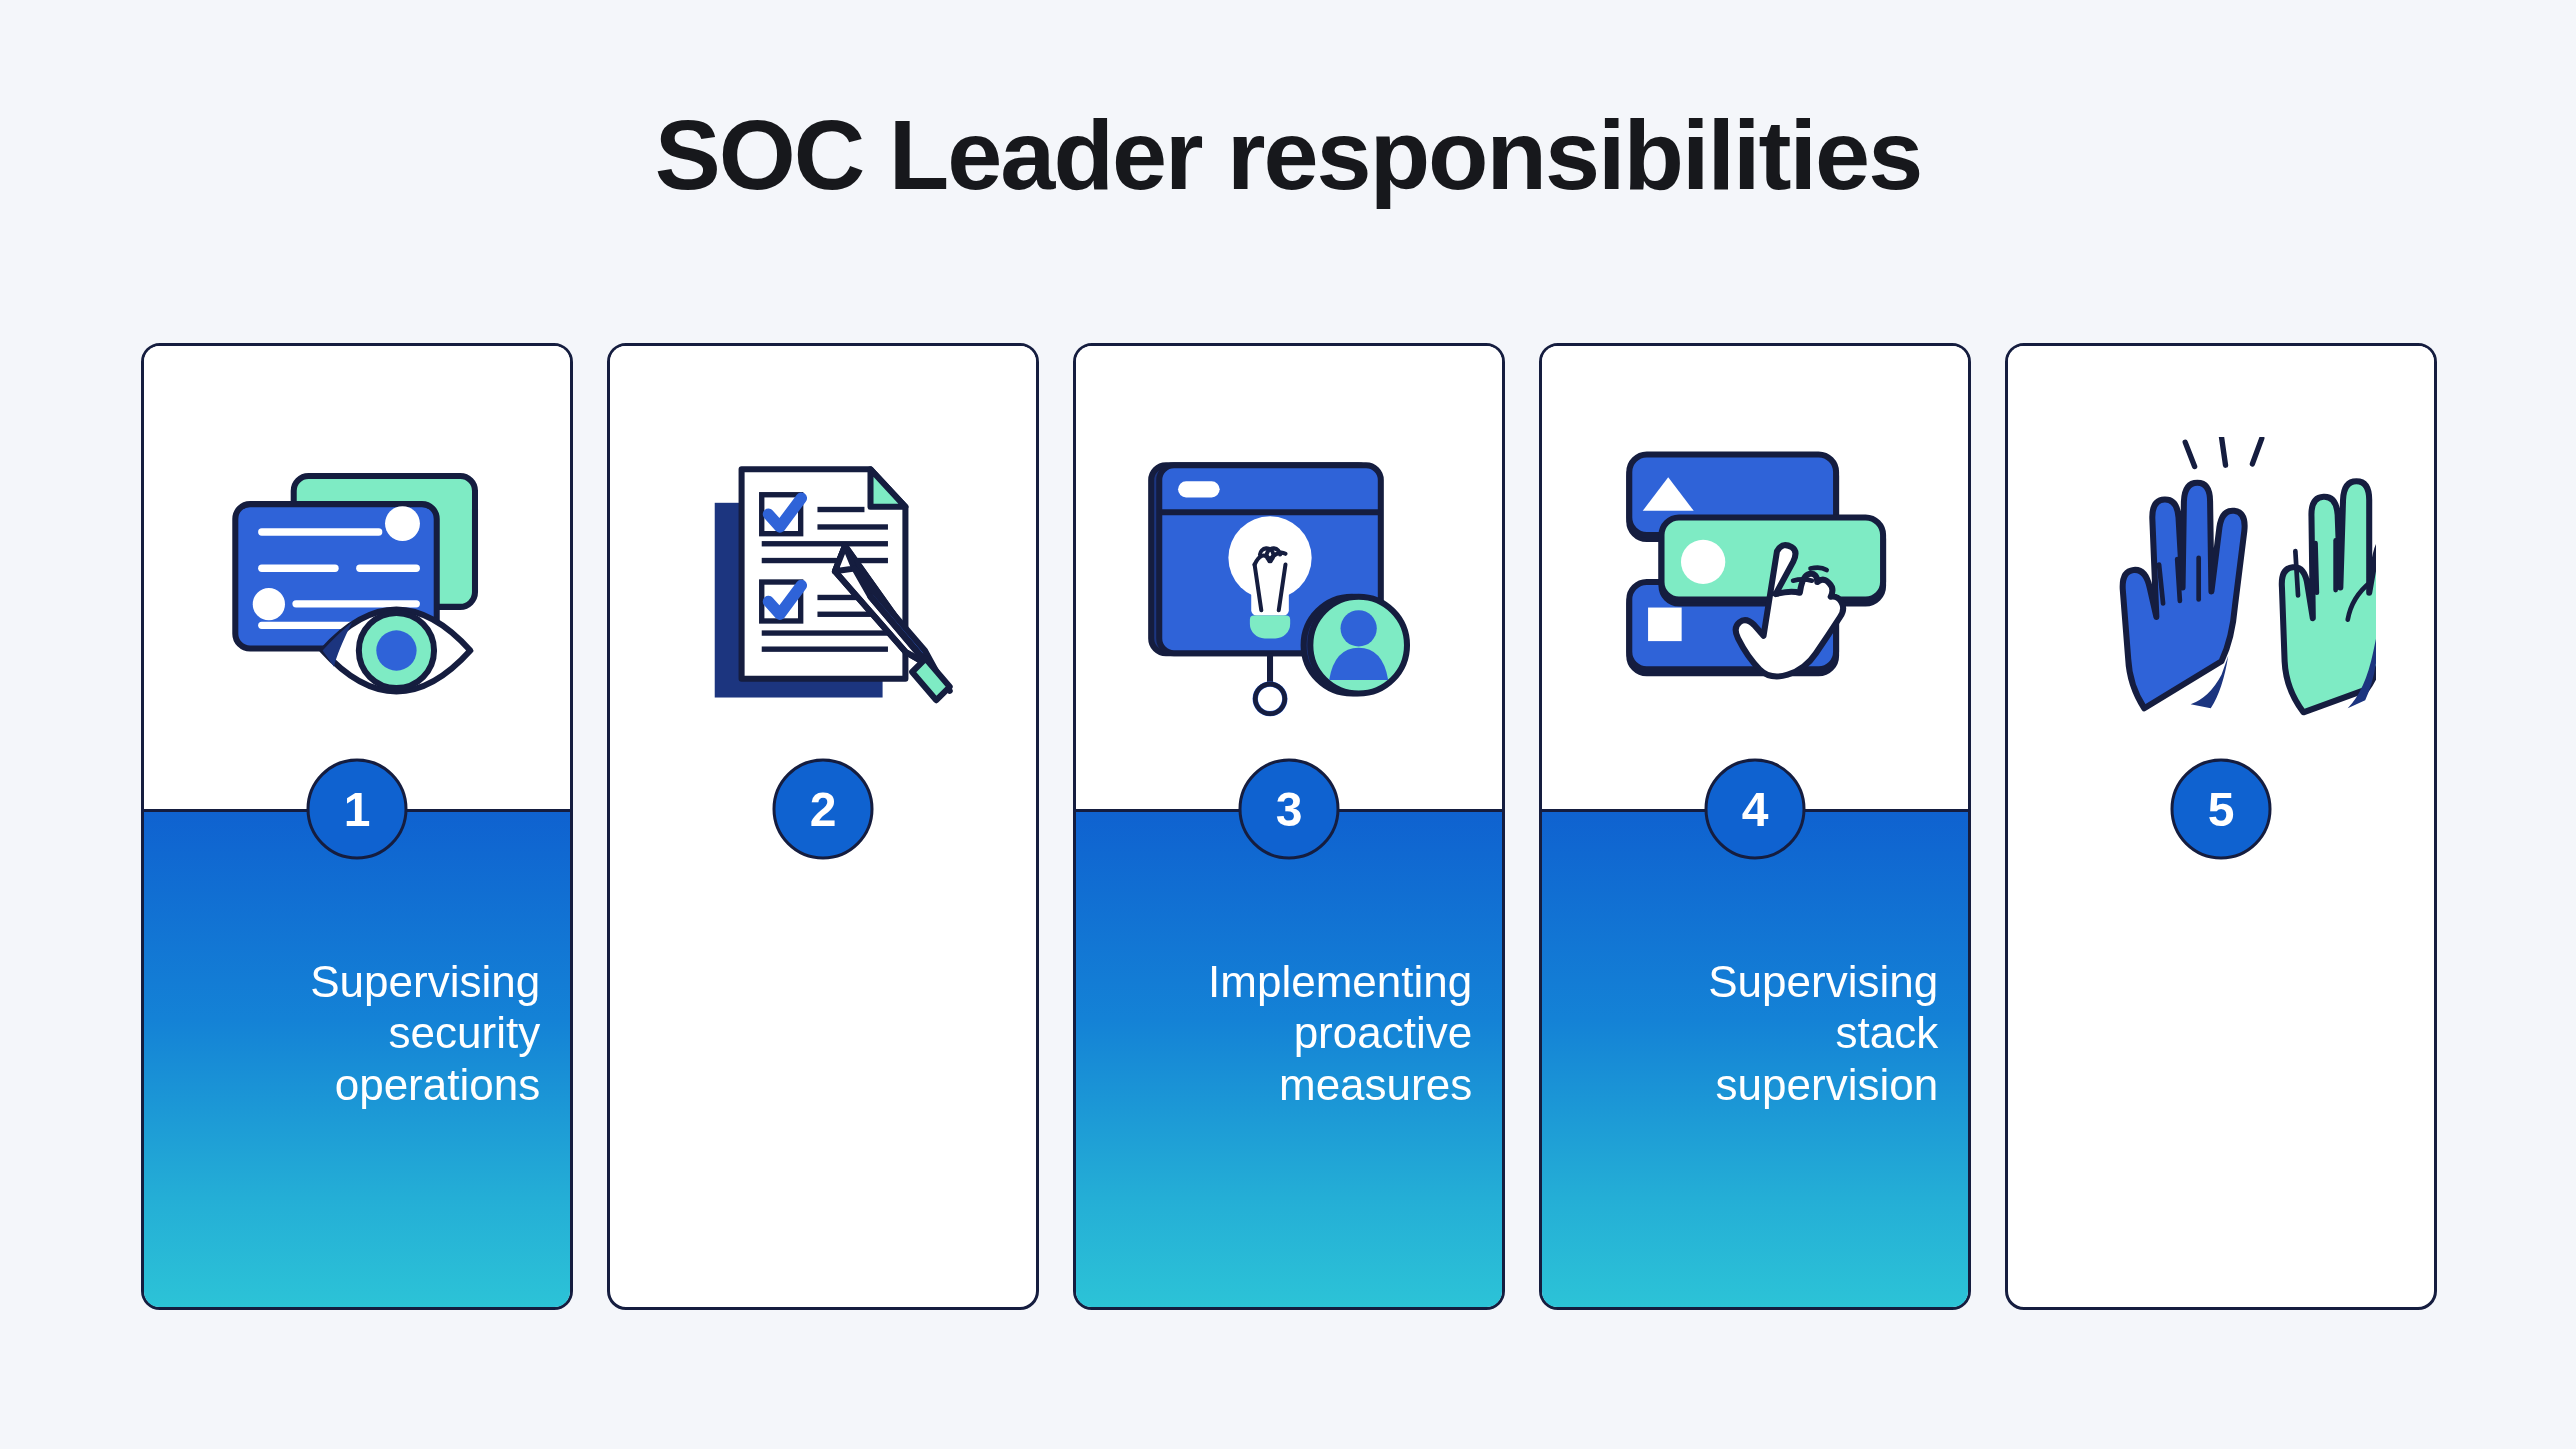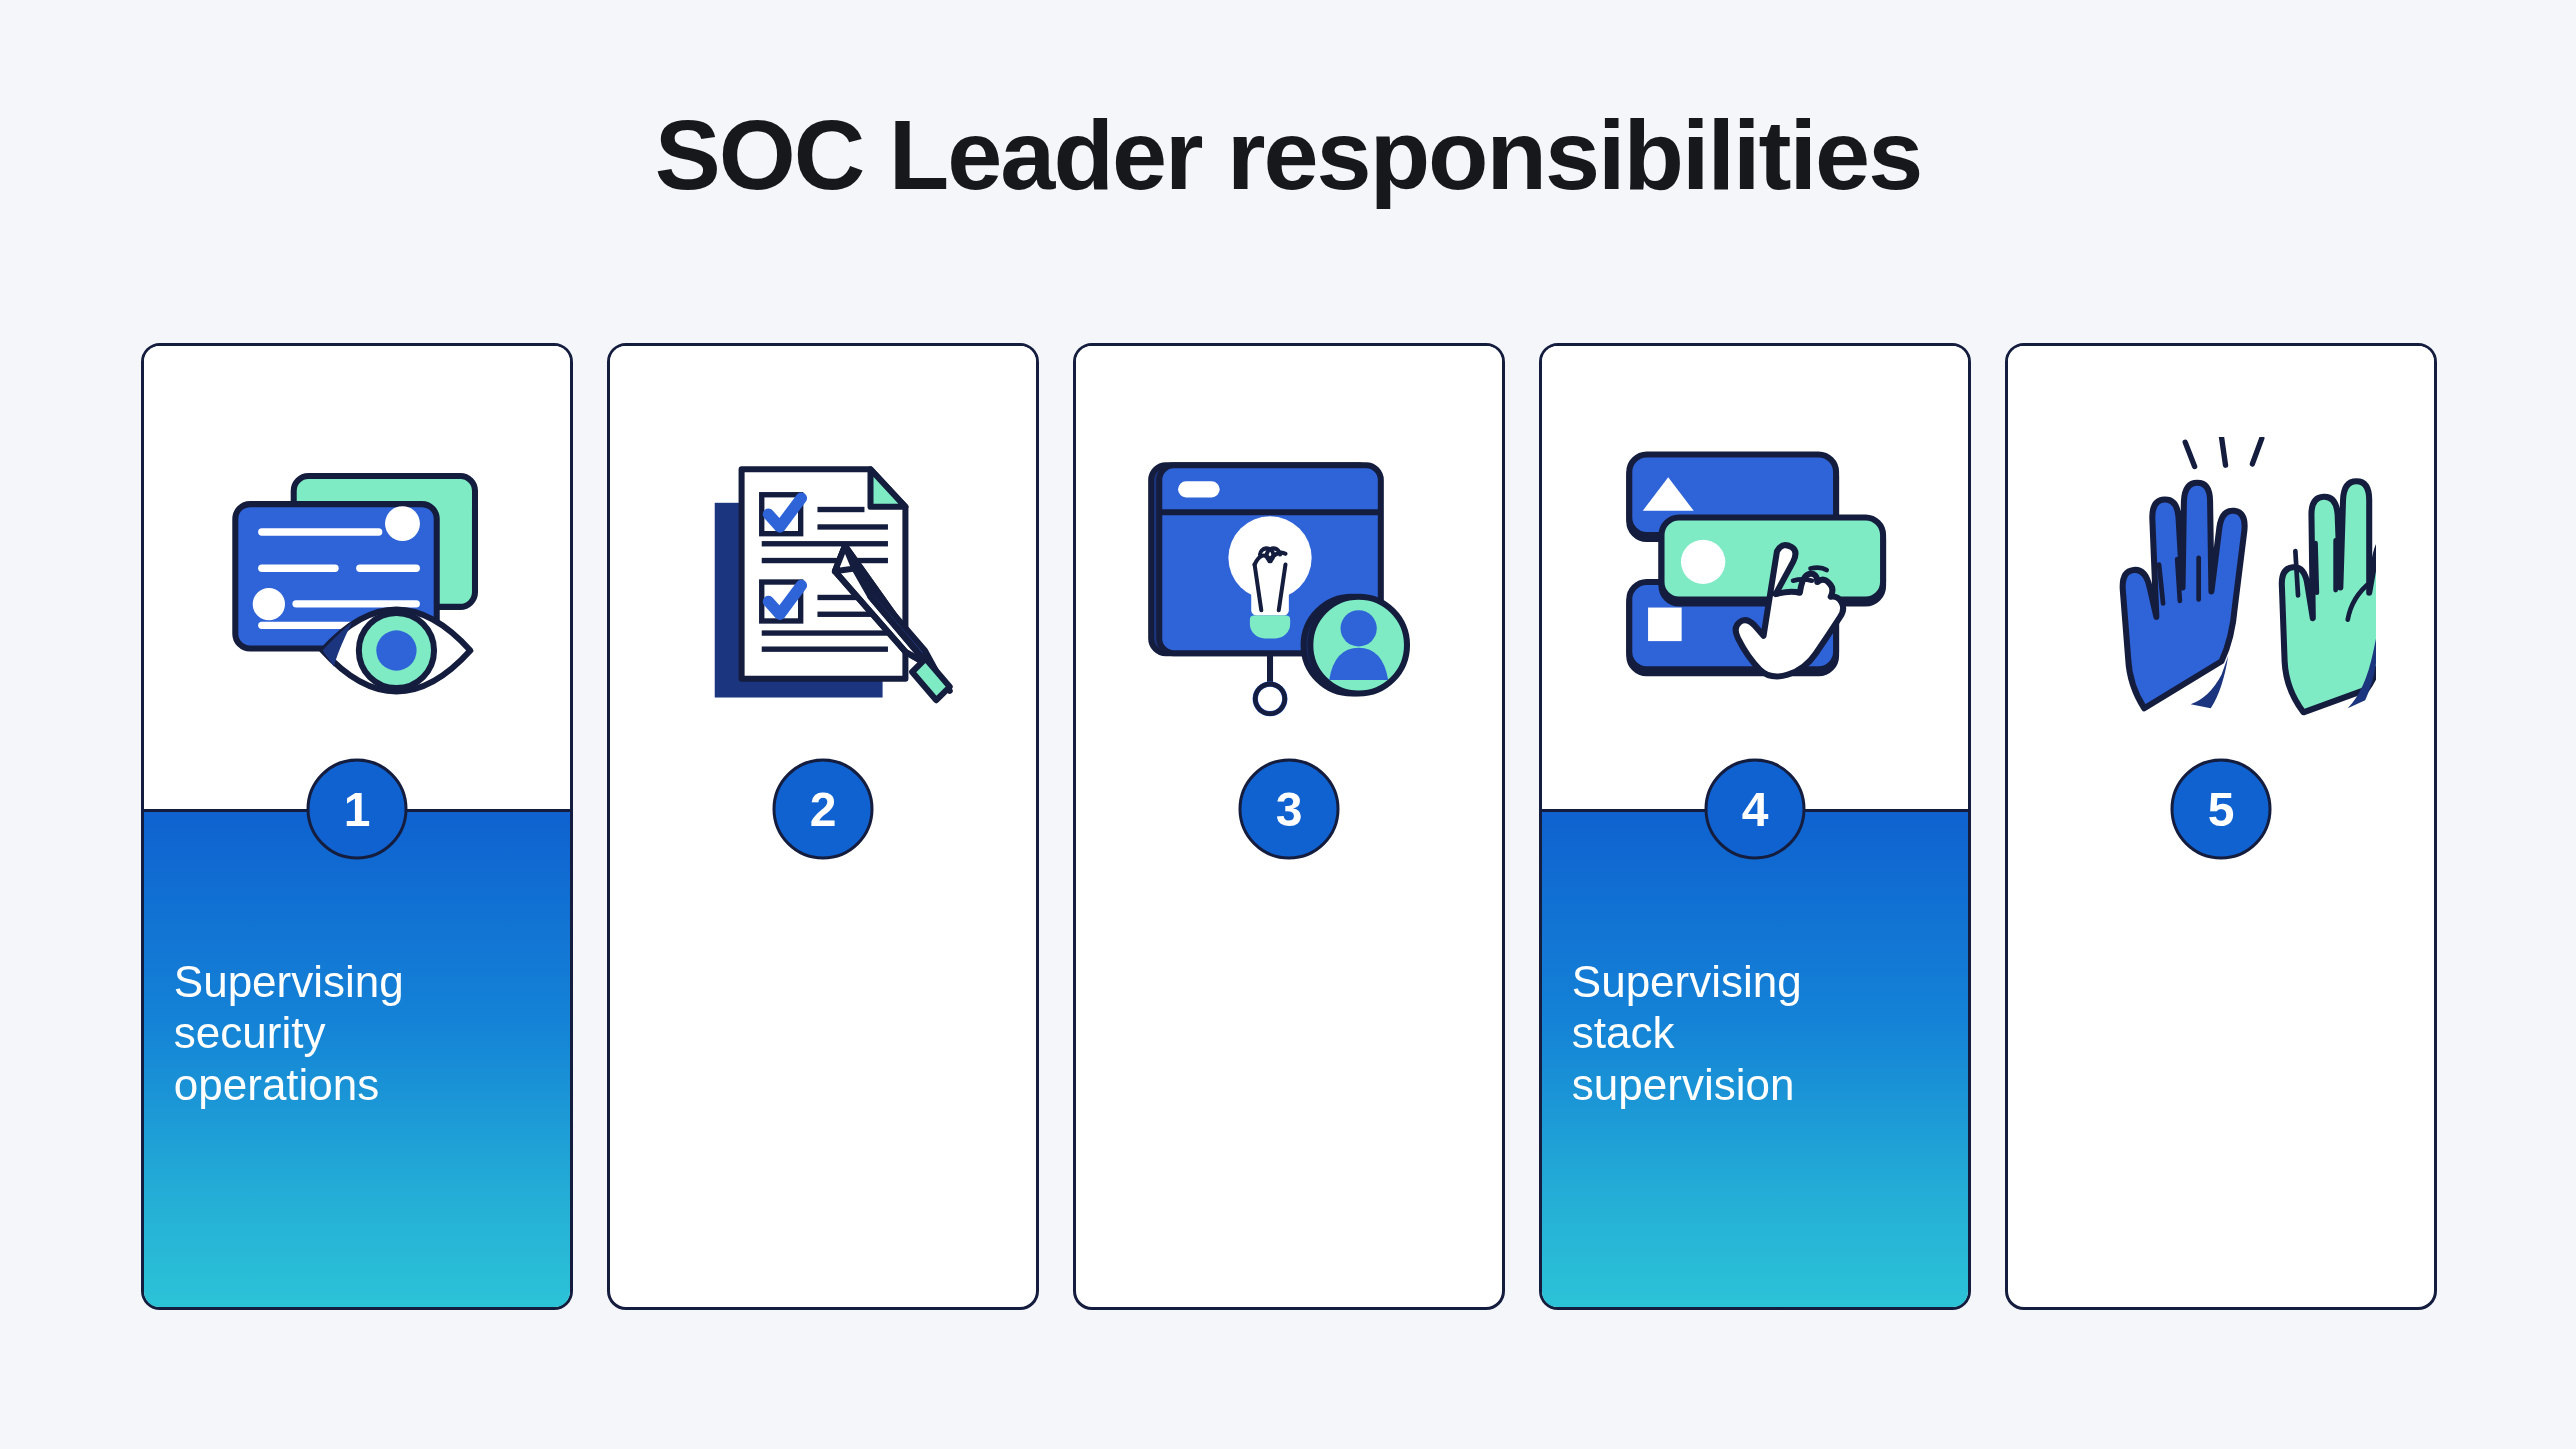--- a/index.html
+++ b/index.html
@@ -60,21 +60,21 @@
     border-radius:0 0 15.4px 15.4px;
     background:linear-gradient(180deg,#0f62d0 0%,#1482d6 42%,#24aed6 78%,#2cc3d7 100%);
     display:flex;
     align-items:flex-start;
     justify-content:center;
     overflow:hidden;
   }
   .card-label {
     margin-top:144px;
     width:86%;
-    text-align:left;
+    text-align:right;
     color:#ffffff;
     font-size:44px;
     line-height:1.17;
     font-weight:400;
     font-family:"Liberation Sans", sans-serif;
     white-space:pre-line;
   }
 
   
   .badge {
@@ -194,20 +194,25 @@
             <path d="M216 175 a10 10 0 1 0 -14 10" fill="none" stroke="#151d3f" stroke-width="6" stroke-linecap="round"></path>
             <path d="M178 190 L188 258 M224 190 L214 258" fill="none" stroke="#151d3f" stroke-width="6" stroke-linecap="round"></path>
             <circle cx="323" cy="310" r="72" fill="#1c357f" stroke="#151d3f" stroke-width="9"></circle>
             <circle cx="333" cy="310" r="72" fill="#7eebc4" stroke="#151d3f" stroke-width="9"></circle>
             <circle cx="333" cy="285" r="27" fill="#2f63d8"></circle>
             <path d="M289 362 q8 -48 44 -48 q36 0 44 48 z" fill="#2f63d8"></path>
           </svg>
         </span>
       </div>
       <div class="badge">3</div>
+      <div class="card-bottom">
+        <div class="card-label">Implementing
+proactive
+measures</div>
+      </div>
     </div>
 
     <div class="card">
       <div class="card-top">
         <span class="icon-wrap">
           <svg viewBox="0 0 460 420" width="309" height="282">
             <rect x="42" y="32" width="308" height="120" rx="26" fill="#1c357f" stroke="#151d3f" stroke-width="9"></rect>
             <rect x="42" y="26" width="308" height="120" rx="26" fill="#2f63d8" stroke="#151d3f" stroke-width="9"></rect>
             <path d="M100 60 L138 110 H62 Z" fill="#ffffff"></path>
             <rect x="42" y="222" width="308" height="130" rx="26" fill="#1c357f" stroke="#151d3f" stroke-width="9"></rect>

